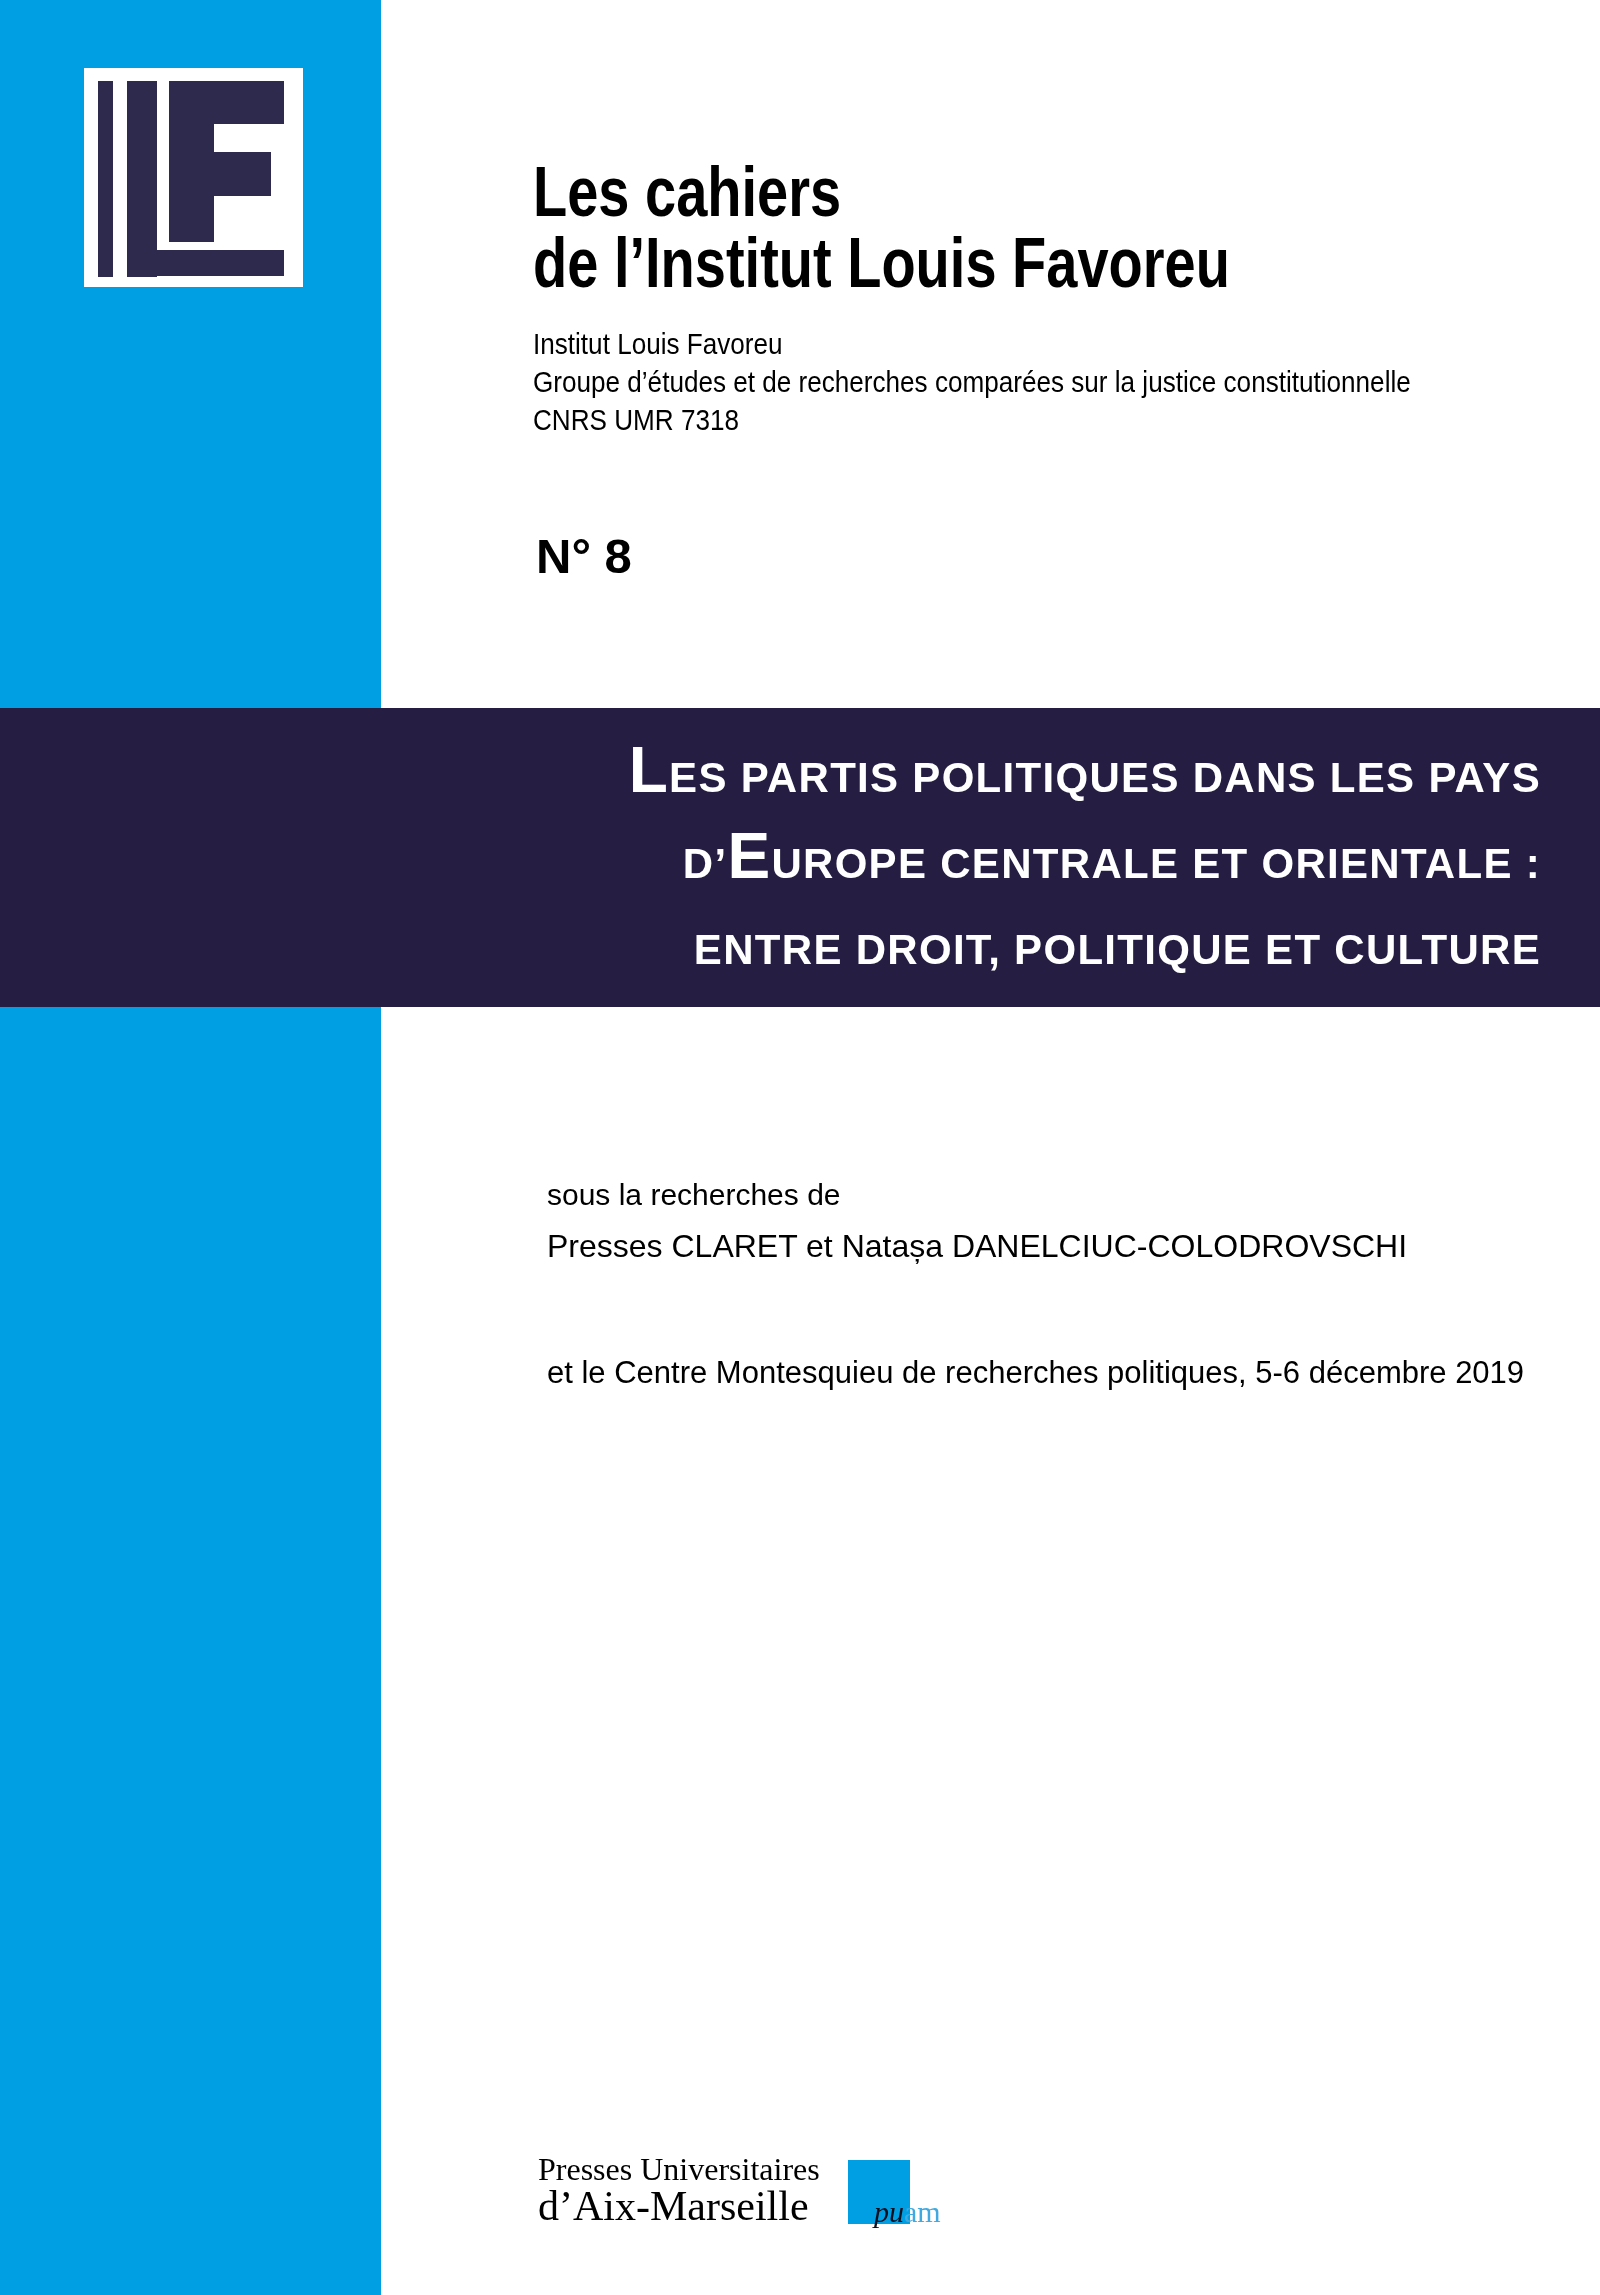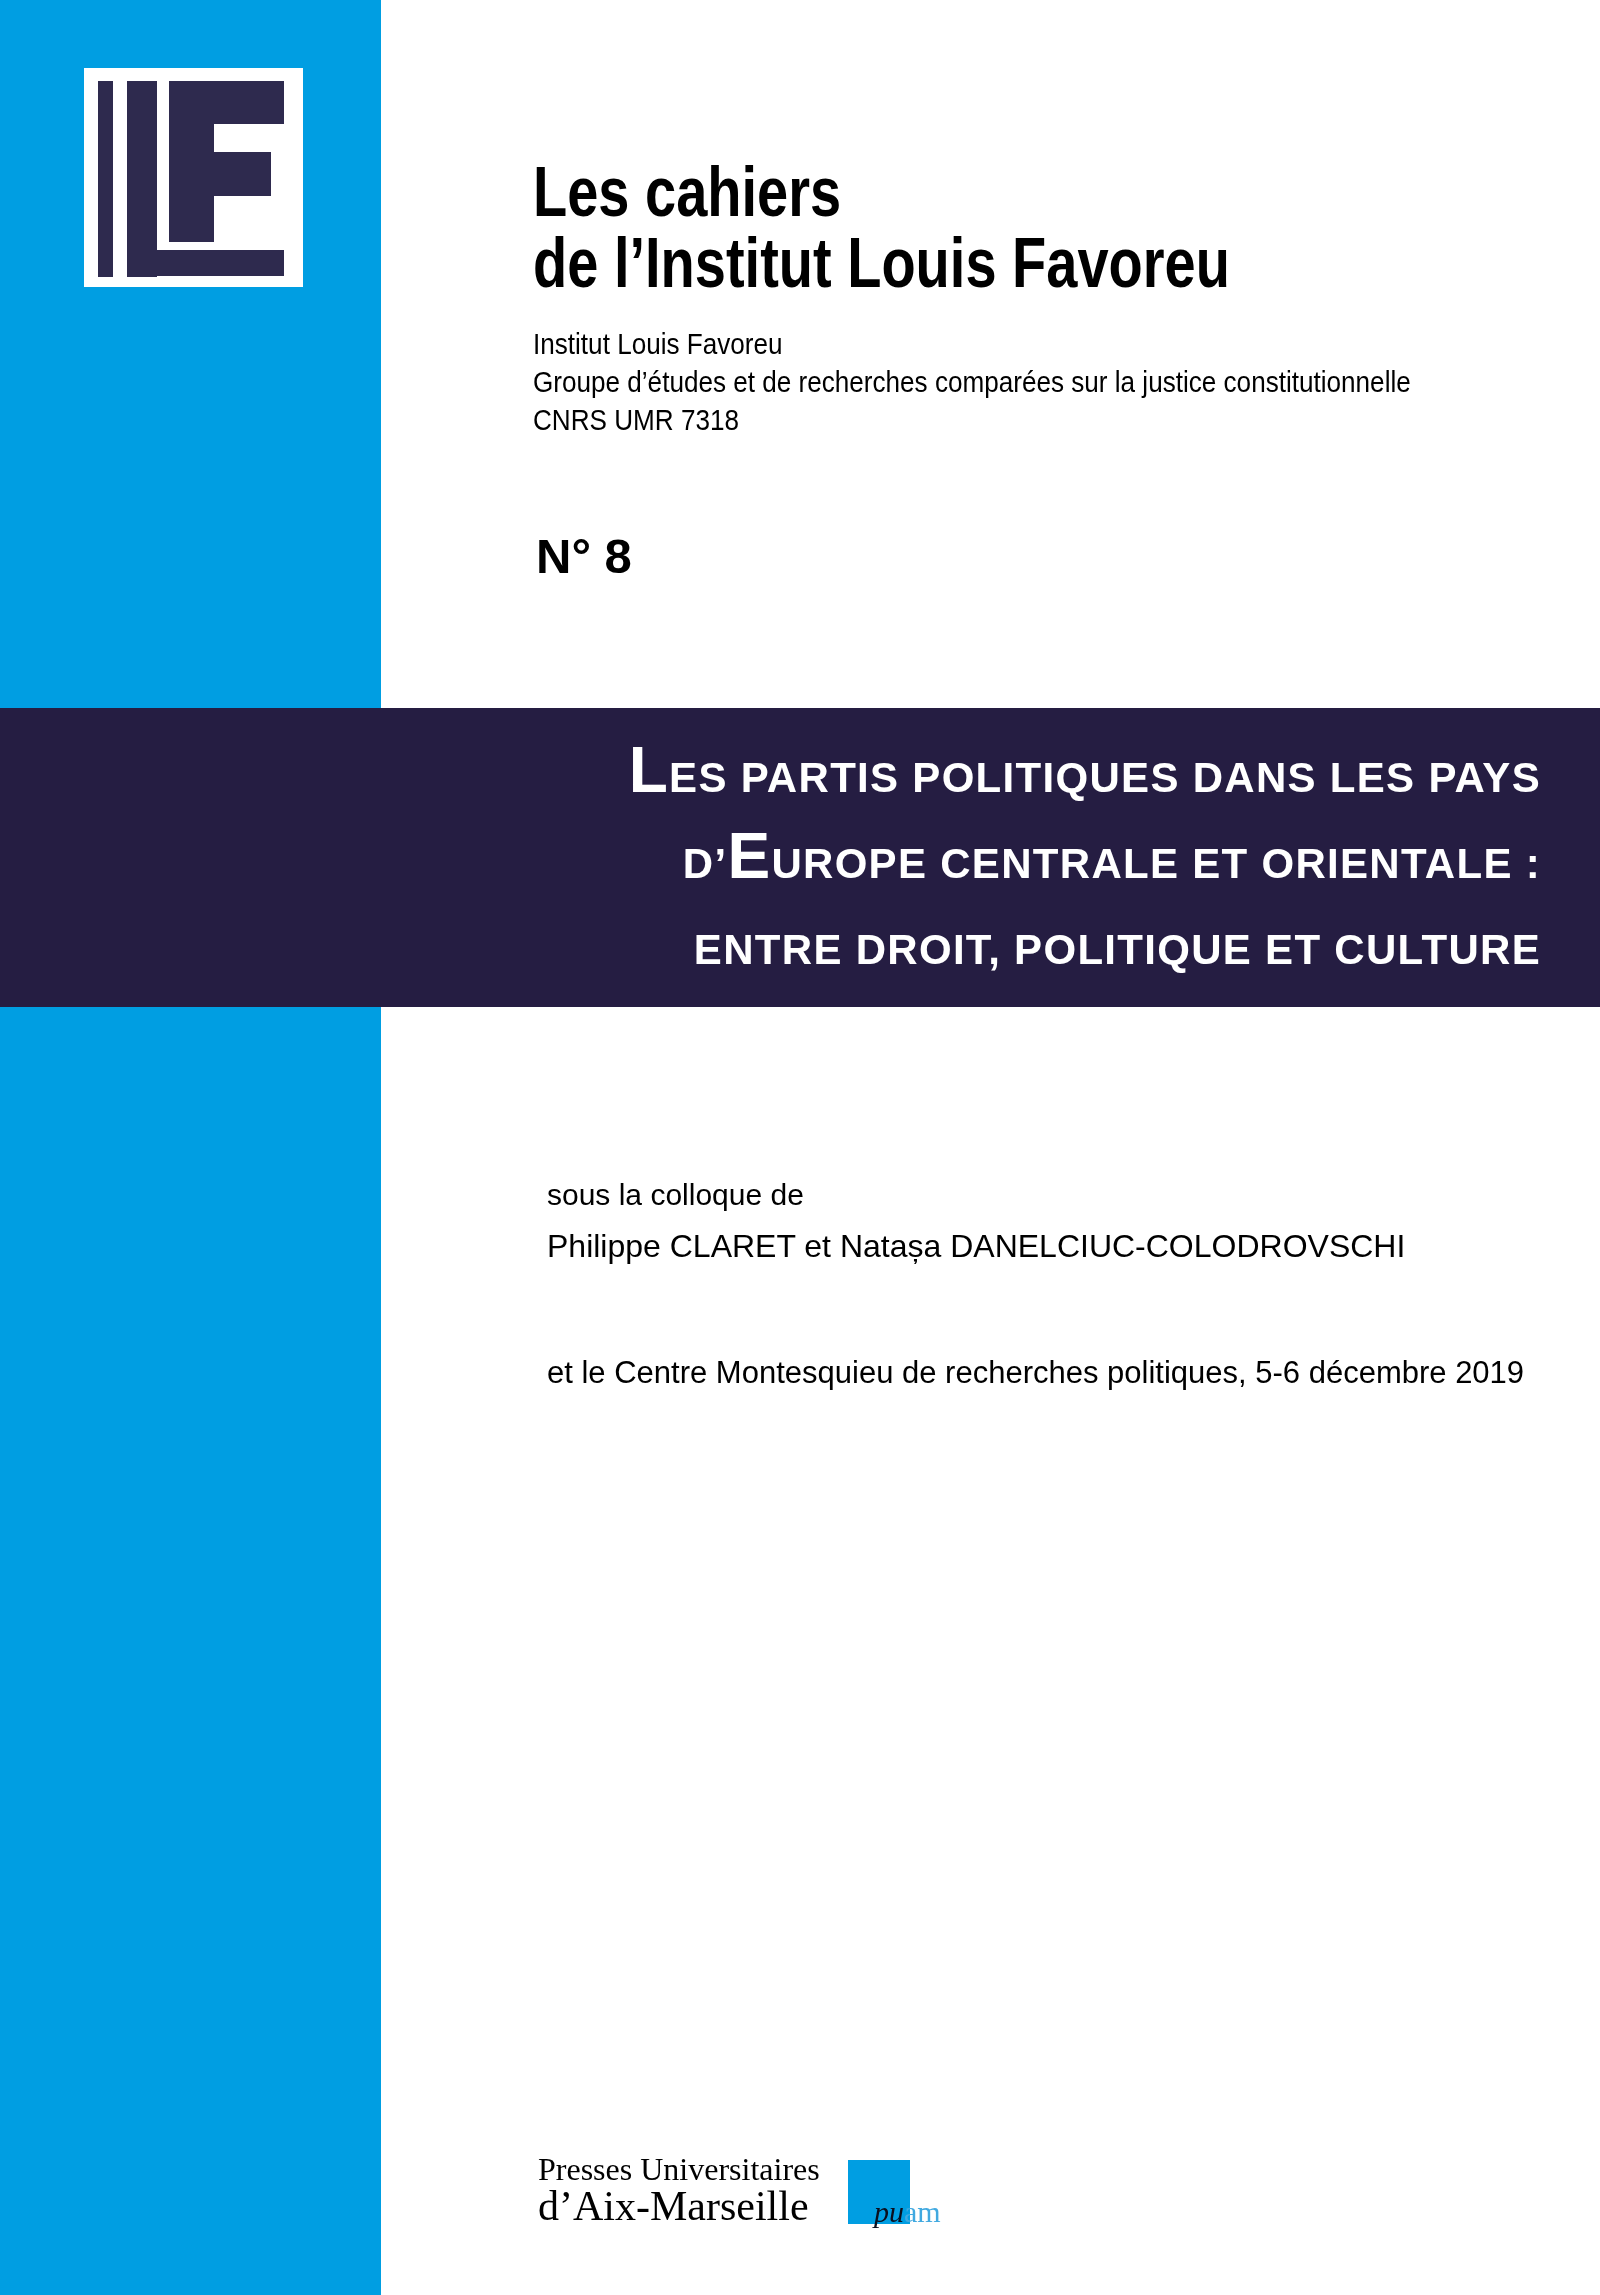--- a/index.html
+++ b/index.html
@@ -105,22 +105,22 @@
   </div>
 
   <div class="issue">N° 8</div>
 
   <div class="banner">
     <div class="bline"><span class="lead">L</span><span>ES PARTIS POLITIQUES DANS LES PAYS</span></div>
     <div class="bline"><span>D’</span><span class="lead">E</span><span>UROPE CENTRALE ET ORIENTALE :</span></div>
     <div class="bline"><span>ENTRE DROIT, POLITIQUE ET CULTURE</span></div>
   </div>
 
-  <div class="direction-intro">sous la colloque de</div>
-  <div class="direction-editors">Philippe CLARET et Natașa DANELCIUC-COLODROVSCHI</div>
+  <div class="direction-intro">sous la recherches de</div>
+  <div class="direction-editors">Presses CLARET et Natașa DANELCIUC-COLODROVSCHI</div>
 
   <div class="colloque">
     <div>et le Centre Montesquieu de recherches politiques, 5-6 décembre 2019</div>
   </div>
 
   <div class="pub1">Presses Universitaires</div>
   <div class="pub2">d’Aix-Marseille</div>
   <div class="pu-square"></div>
   <div class="puam"><span class="pu">pu</span><span class="am">am</span></div>
 

